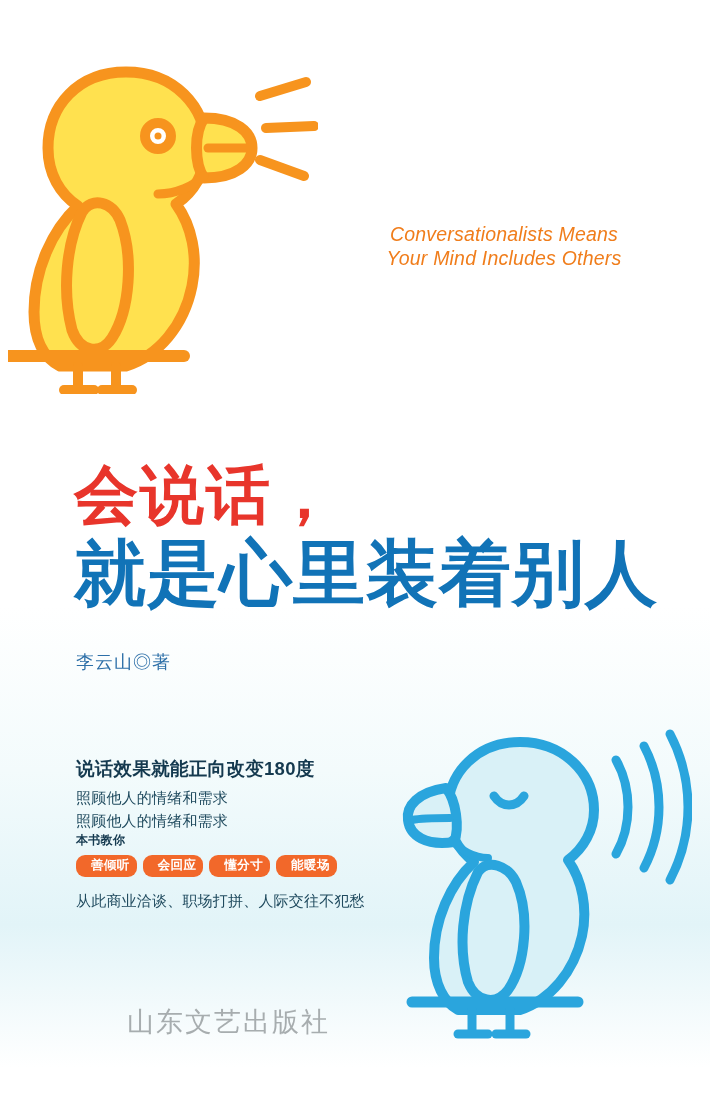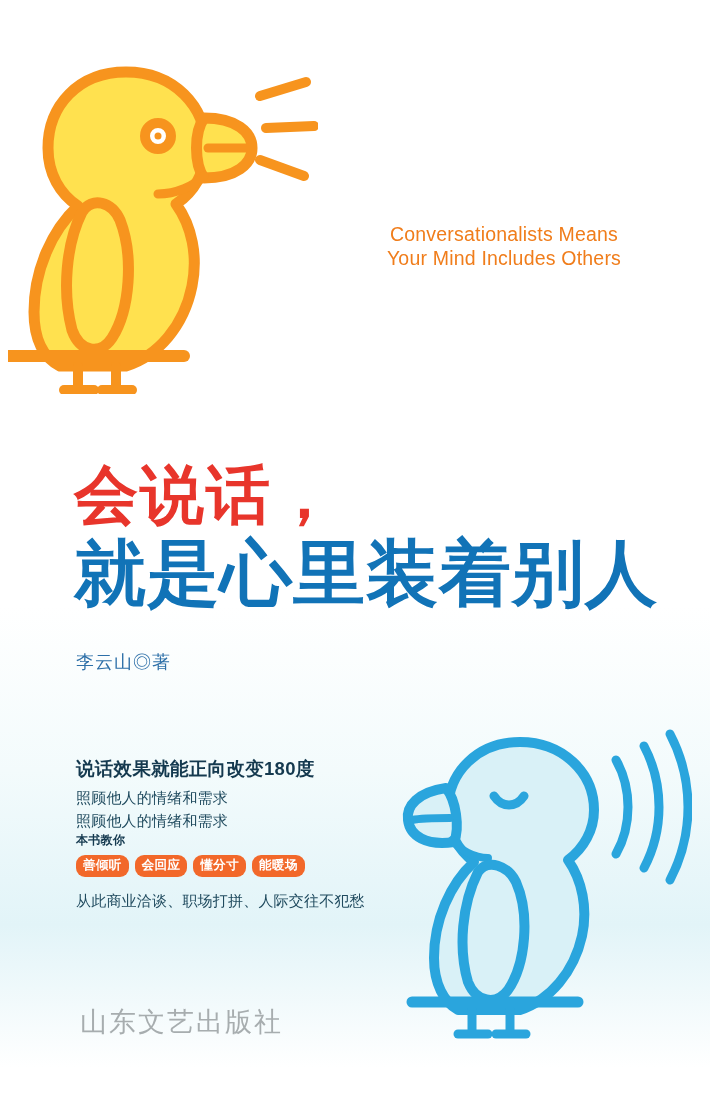--- a/index.html
+++ b/index.html
@@ -41,20 +41,21 @@
     top: 222px;
     width: 372px;
     text-align: center;
   }
   .eng-line {
     color: #f07d1b;
     font-size: 19.5px;
     line-height: 24px;
     letter-spacing: 0.2px;
     white-space: nowrap;
+    font-style: italic;
   }
   .cn-sub {
     position: absolute;
     left: 300px;
     top: 278px;
     width: 392px;
     text-align: center;
     color: #1b1b1b;
     font-size: 16.5px;
     font-weight: bold;
@@ -133,40 +134,41 @@
     display: flex;
     gap: 6px;
     align-items: center;
   }
   .tag {
     display: inline-block;
     background: #f2682a;
     color: #ffffff;
     font-size: 12.5px;
     font-weight: bold;
-    padding: 2px 7px 3px 7px;
+    padding: 2px 7px 3px 15px;
     border-radius: 9px;
     letter-spacing: 0.4px;
     white-space: nowrap;
   }
   .blurb-tail {
     margin-top: 15px;
     font-size: 15px;
     color: #1f4a5e;
     letter-spacing: 0.2px;
     white-space: nowrap;
   }
 
   
   .publisher {
     position: absolute;
     left: 80px;
     top: 1004px;
     width: 250px;
     height: 44px;
+    text-align: right;
   }
   .publisher-text {
     font-family: "Liberation Serif", serif;
     font-size: 27px;
     color: #9aa0a2;
     letter-spacing: 2px;
     white-space: nowrap;
     opacity: 0.85;
   }
 </style>

